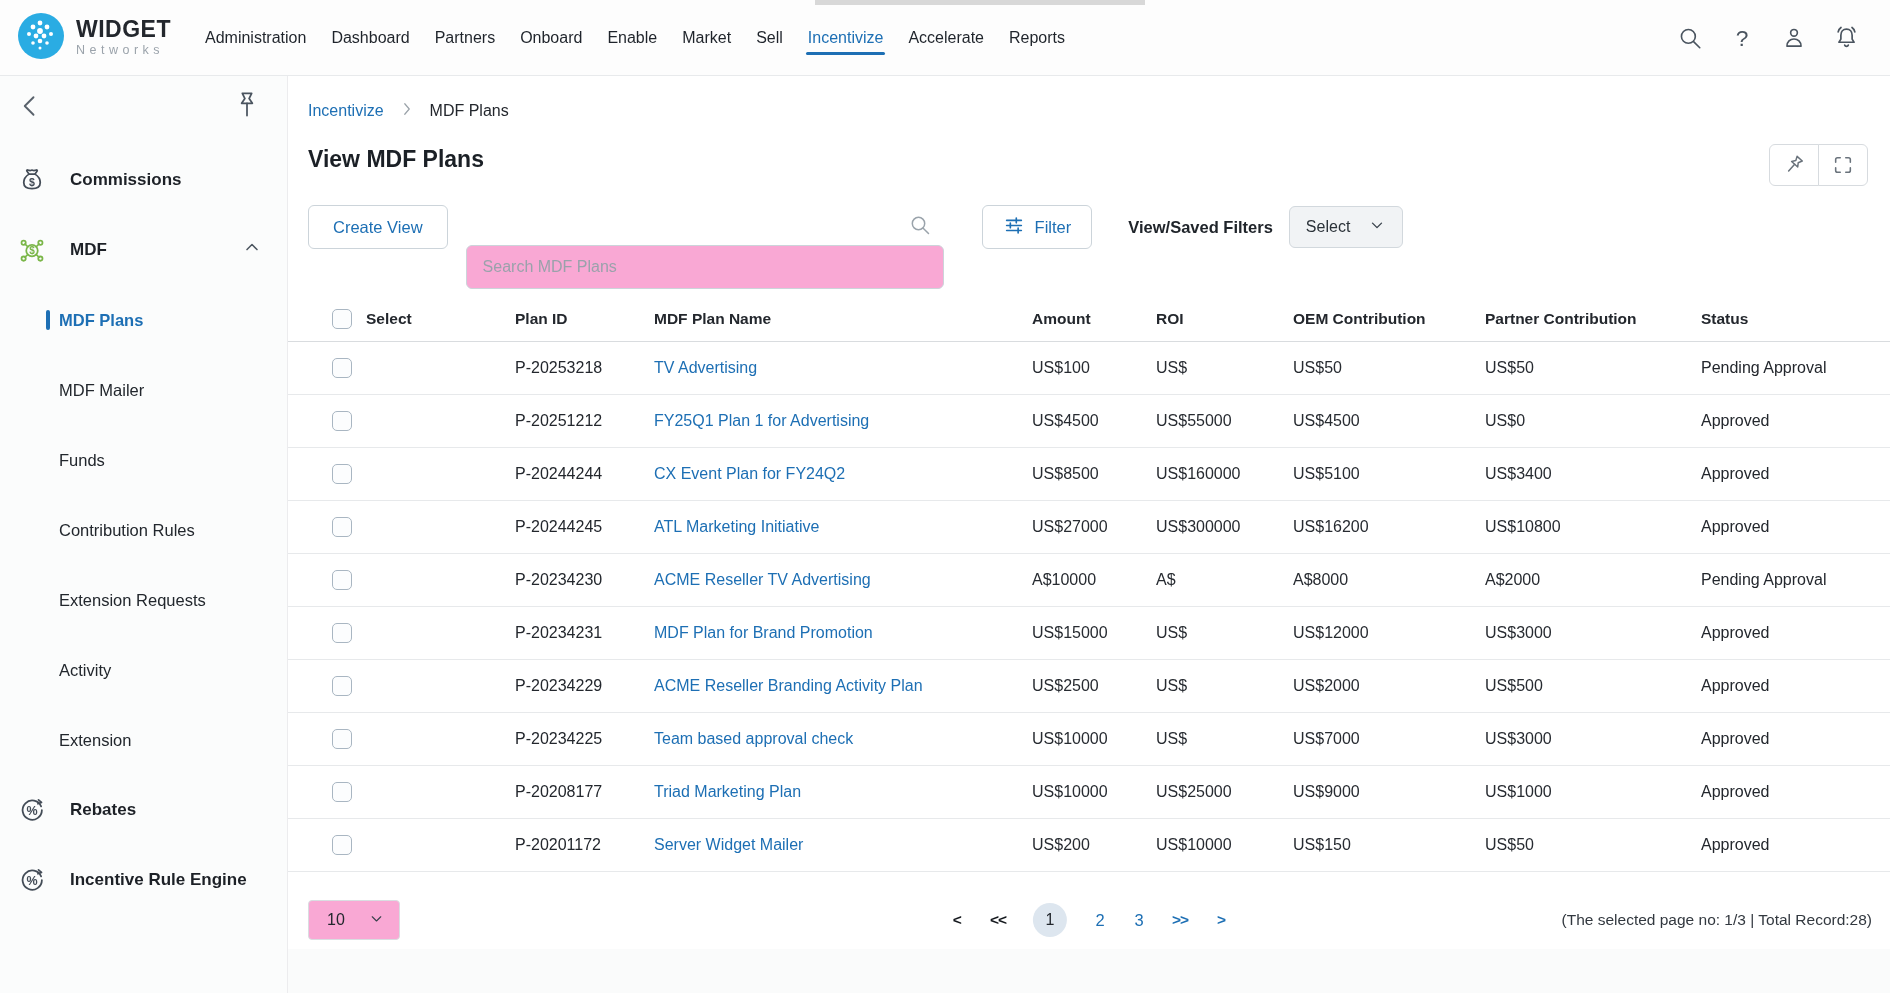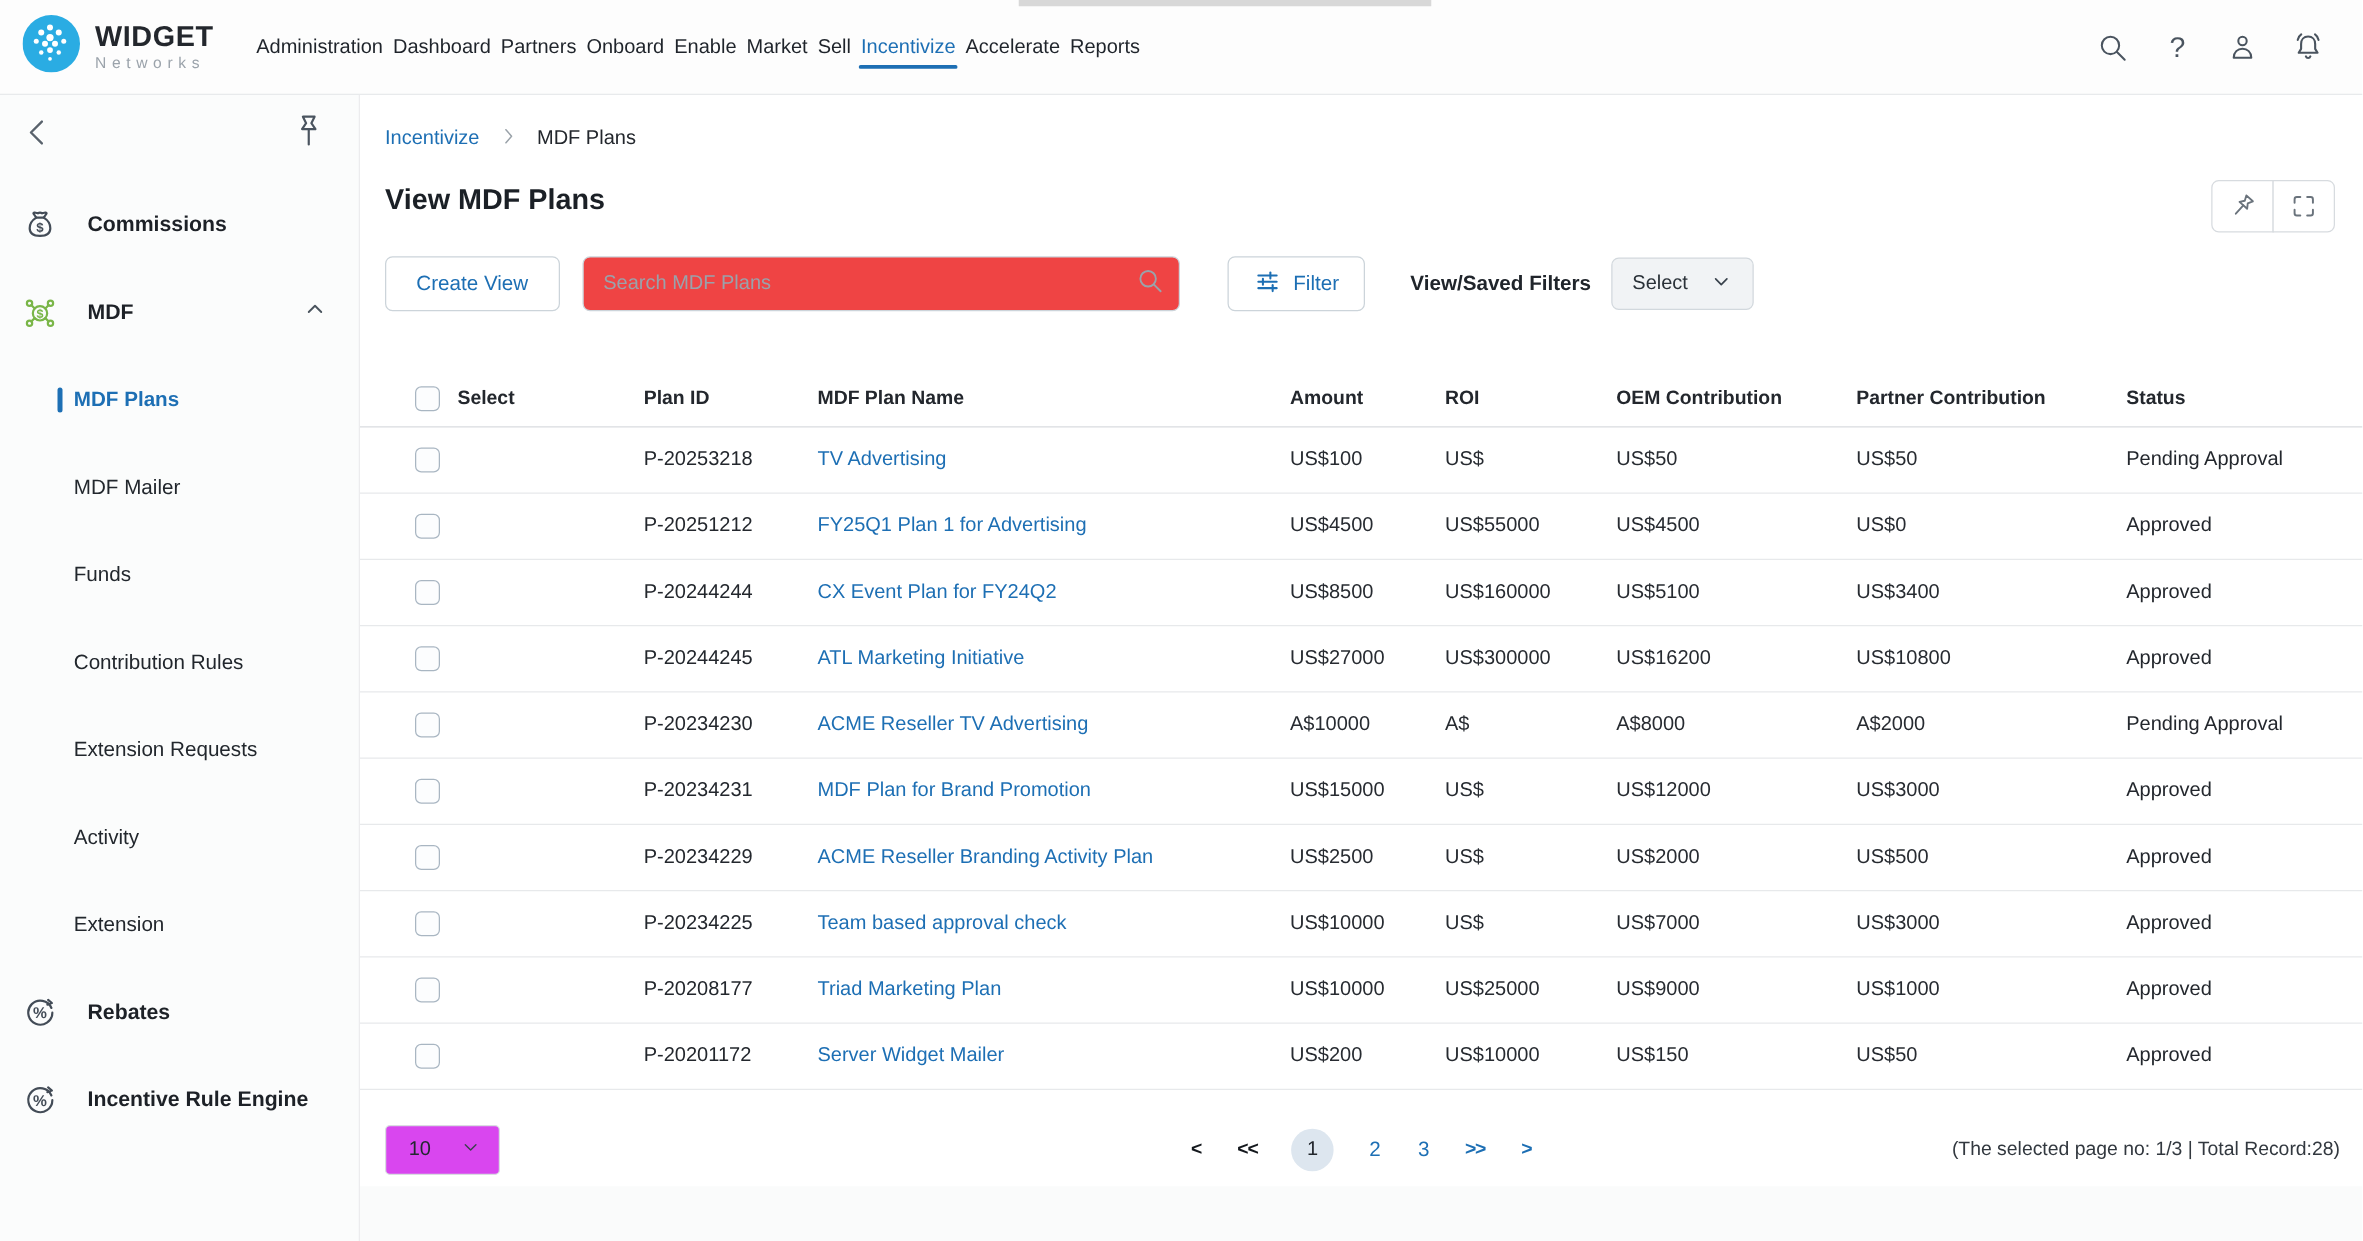--- a/index.html
+++ b/index.html
@@ -10,21 +10,21 @@
     -webkit-font-smoothing:antialiased;
   }
   
   .topbar{position:absolute;top:0;left:0;right:0;height:75px;background:#fdfdfd;
     border-bottom:1px solid #e8eaec;display:flex;align-items:center;z-index:3;}
   .artifact{position:absolute;left:815px;top:0;width:330px;height:5px;background:#d8d8d8;z-index:6;}
   .logo{display:flex;align-items:center;gap:12px;margin-left:18px;width:185px;flex:0 0 auto;cursor:pointer;}
   .brand{display:flex;flex-direction:column;line-height:1;}
   .brand-name{font-size:23px;font-weight:700;color:#23272d;letter-spacing:.5px;}
   .brand-sub{font-size:12.5px;color:#9ba3ab;letter-spacing:4.5px;margin-top:3px;}
-  .top-nav{display:flex;align-items:center;gap:4px;height:100%;}
+  .top-nav{display:flex;align-items:center;gap:21px;height:100%;}
   .nav-item{font-size:16px;color:#1f242b;cursor:pointer;position:relative;padding:12px 2px;white-space:nowrap;}
   .nav-item.active{color:#1d6fb4;}
   .nav-item.active::after{content:"";position:absolute;left:0;right:0;bottom:4px;height:3px;background:#1d6fb4;border-radius:2px;}
   .top-icons{margin-left:auto;display:flex;align-items:center;gap:24px;margin-right:30px;}
   .tool-icon{width:28px;height:28px;display:flex;align-items:center;justify-content:center;cursor:pointer;}
   
   .sidebar{position:absolute;top:75px;left:0;bottom:0;width:287px;background:#fbfcfc;border-right:1px solid #ececee;z-index:2;}
   .sidebar-head{height:70px;position:relative;}
   .collapse-btn{position:absolute;left:16px;top:16px;width:30px;height:30px;cursor:pointer;}
   .sidepin-btn{position:absolute;right:26px;top:14px;width:28px;height:32px;cursor:pointer;}
@@ -45,41 +45,41 @@
   .header-actions{position:absolute;top:69px;right:22px;display:flex;}
   .icon-btn{width:48px;height:40px;background:#fff;border:1px solid #d7dbdf;display:flex;align-items:center;justify-content:center;cursor:pointer;}
   .icon-btn:first-child{border-radius:6px 0 0 6px;}
   .icon-btn:last-child{border-radius:0 6px 6px 0;margin-left:-1px;}
   
   .toolbar{display:flex;align-items:center;margin:32px 0 0 20px;height:44px;}
   .btn-outline{height:44px;padding:0 24px;background:#fff;border:1px solid #ccd4da;border-radius:6px;
     display:flex;align-items:center;gap:10px;font-size:16.5px;color:#1d6fb4;cursor:pointer;box-sizing:border-box;}
   .search-box{position:relative;margin-left:18px;width:478px;height:44px;box-sizing:border-box;}
   .search-box input{width:100%;height:100%;box-sizing:border-box;border:1px solid #ccd4da;border-radius:6px;
-    padding:0 46px 0 16px;font-size:16px;color:#2a3036;font-family:"Liberation Sans",sans-serif;background:#ef4444;outline:none;}
+    padding:0 46px 0 16px;font-size:16px;color:#2a3036;font-family:"Liberation Sans",sans-serif;background:#f9a8d4;outline:none;margin-top:40px;}
   .search-box input::placeholder{color:#9aa2ab;}
   .search-box .in-icon{position:absolute;right:12px;top:50%;transform:translateY(-50%);pointer-events:auto;cursor:pointer;}
   .filter-btn{margin-left:38px;padding:0 20px;}
   .saved-label{margin-left:36px;font-size:16.5px;font-weight:700;color:#20252b;}
   .select-dd{margin-left:16px;height:40px;padding:0 16px;background:#f1f3f5;border:1px solid #d2d8dd;border-radius:6px;
     display:flex;align-items:center;gap:18px;font-size:16px;color:#2a3138;cursor:pointer;}
   
   .table{margin-top:48px;}
   .t-head,.t-row{display:grid;grid-template-columns:207px 139px 378px 124px 137px 192px 216px 1fr;
     align-items:center;padding-left:20px;}
   .t-head{height:44px;border-bottom:1px solid #d9dcdf;font-size:15.5px;font-weight:700;color:#23272d;}
   .t-row{height:52px;border-bottom:1px solid #e7e9eb;font-size:16px;color:#23272d;}
   .col-select{display:flex;align-items:center;gap:14px;padding-left:24px;}
   .cbx{width:20px;height:20px;border:1.5px solid #a9b6c2;border-radius:5px;background:#fcfdfe;box-sizing:border-box;cursor:pointer;}
   .cell-link{color:#1d6fb4;cursor:pointer;}
   .cell-amount{color:#272b31;}
   
   .pagination-row{position:relative;margin-top:26px;height:44px;}
   .page-size{position:absolute;left:20px;top:2px;width:92px;height:40px;box-sizing:border-box;
-    background:#d946ef;border:1px solid #d9dde1;border-radius:4px;display:flex;align-items:center;
+    background:#f9a8d4;border:1px solid #d9dde1;border-radius:4px;display:flex;align-items:center;
     justify-content:space-between;padding:0 14px 0 18px;font-size:16px;color:#23282e;cursor:pointer;}
   .pager{position:absolute;left:50%;top:0;transform:translateX(-50%);height:44px;display:flex;align-items:center;gap:27px;}
   .pg{font-size:16.5px;color:#1d6fb4;cursor:pointer;min-width:12px;text-align:center;}
   .pg.arrow{font-weight:700;font-size:15.5px;letter-spacing:-1px;}
   .pg.dark{color:#14181d;}
   .pg.current{width:34px;height:34px;border-radius:50%;background:#dde6ef;color:#23272d;display:flex;
     align-items:center;justify-content:center;font-size:16px;}
   .record-info{position:absolute;right:18px;top:50%;transform:translateY(-50%);font-size:15.5px;color:#32383f;}
   .bottom-strip{position:absolute;left:0;right:0;bottom:0;height:44px;background:#fafbfb;}
 </style>

